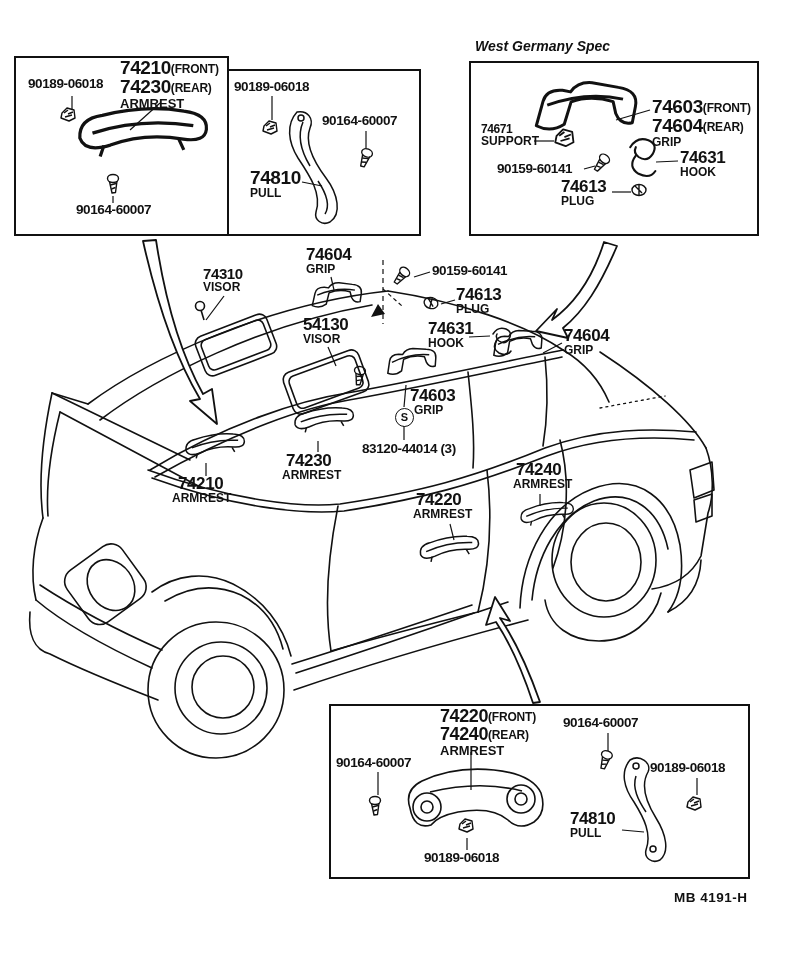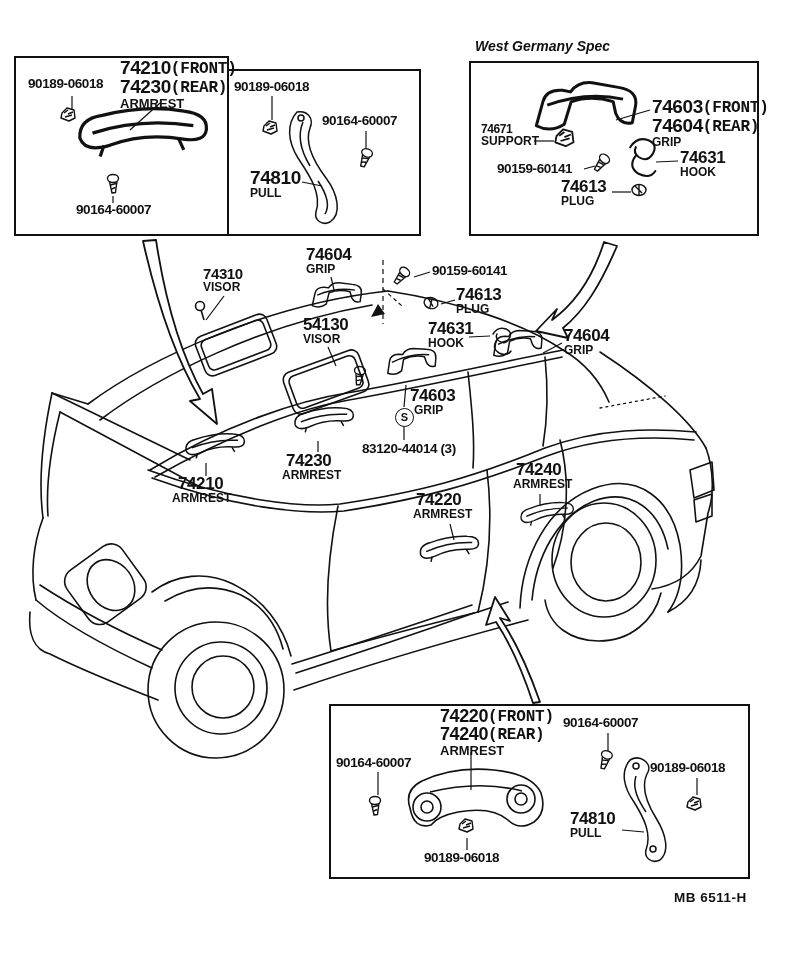--- a/index.html
+++ b/index.html
@@ -4,21 +4,21 @@
 <style>
   html,body{margin:0;padding:0;background:#fff;}
   #canvas{position:relative;width:792px;height:978px;background:#fff;overflow:hidden;
           font-family:"Liberation Sans",sans-serif;color:#111;}
   #lineart{position:absolute;left:0;top:0;z-index:1;}
   .co{position:absolute;z-index:2;font-weight:bold;line-height:1.02;white-space:nowrap;
       color:#111;letter-spacing:-0.4px;}
   .num{font-size:19px;}
   .sub{font-size:12px;letter-spacing:0;}
   .mid{font-size:13.5px;}
-  .paren{font-size:16px;vertical-align:1px;letter-spacing:-0.2px;font-family:Liberation Mono, monospace;}
+  .paren{font-size:12px;vertical-align:1px;letter-spacing:-0.2px;}
   .title{font-size:14px;letter-spacing:0;font-style:italic;}
   .smark{position:absolute;z-index:2;width:17px;height:17px;border:1.6px solid #111;border-radius:50%;
          font-size:11px;font-weight:bold;text-align:center;line-height:16px;}
   .footer{font-size:13.5px;font-weight:bold;letter-spacing:0.5px;}
 </style>
 </head>
 <body>
 
 <div id="canvas">
 
@@ -320,15 +320,15 @@
 </div>
 <div class="co mid" style="left:336px;top:756px">90164-60007</div>
 <div class="co mid" style="left:424px;top:851px">90189-06018</div>
 <div class="co mid" style="left:563px;top:716px">90164-60007</div>
 <div class="co mid" style="left:650px;top:761px">90189-06018</div>
 <div class="co" style="left:570px;top:810px">
   <div class="num" style="font-size:17px">74810</div>
   <div class="sub">PULL</div>
 </div>
 
-<div class="co footer" style="left:674px;top:891px">MB  6511-H</div>
+<div class="co footer" style="left:674px;top:891px">MB  4191-H</div>
 
 </div>
 
 </body></html>

